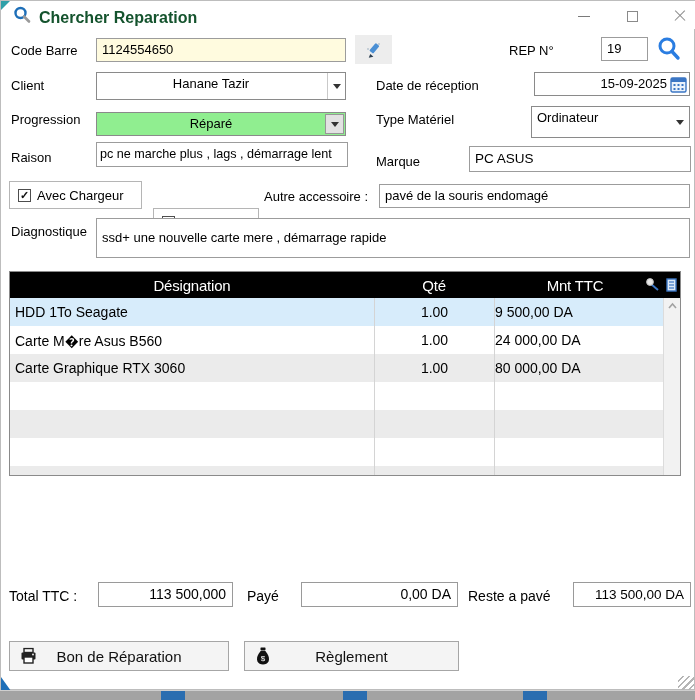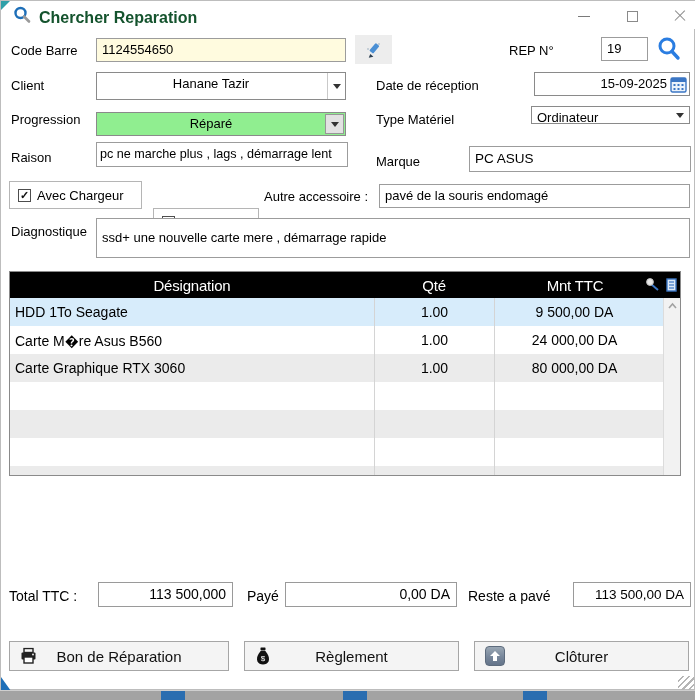--- a/index.html
+++ b/index.html
@@ -44,21 +44,21 @@
   .table { left:8px; top:270px; width:672px; height:205px; border:1px solid #8a8a8a; background:#fff; overflow:hidden; }
   .thead { position:absolute; left:0; top:0; width:100%; height:26px; background:#000; color:#fff; display:flex; align-items:center; font-size:15px; letter-spacing:-0.2px; }
   .th { text-align:center; }
   .th1 { width:364px; } .th2 { width:120px; } .th3 { width:162px; }
   .thicons { position:absolute; right:2px; top:3px; width:44px; height:20px; display:flex; gap:4px; align-items:center; justify-content:flex-end; }
   .tbody { position:absolute; left:0; top:26px; width:654px; height:266px; overflow:hidden; }
   .trow { display:flex; height:28px; align-items:center; font-size:14px; }
   .trow.white { background:#ffffff; } .trow.gray { background:#ebebeb; } .trow.sel { background:#d7ecfb; }
   .td1 { width:364px; padding-left:5px; white-space:nowrap; overflow:hidden; }
   .td2 { width:120px; text-align:center; border-left:1px solid #d4d4d4; align-self:stretch; line-height:28px; }
-  .td3 { width:170px; text-align:center; padding-right:10px; border-left:1px solid #d4d4d4; align-self:stretch; line-height:28px; }
+  .td3 { width:170px; text-align:left; padding-right:10px; border-left:1px solid #d4d4d4; align-self:stretch; line-height:28px; }
   .vscroll { position:absolute; right:0; top:26px; width:17px; height:266px; background:#f2f2f2; border-left:1px solid #dcdcdc; }
   .chev { position:absolute; left:4px; width:9px; height:9px; }
   .chev svg { display:block; }
 
   
   .totfield { border:1px solid #9a9a9a; background:#fff; font-size:14px; line-height:23px; text-align:right; padding-right:6px; white-space:nowrap; }
 
   
   .btn { top:640px; height:30px; background:#f4f4f4; border:1px solid #a6a6a6; display:flex; align-items:center; justify-content:center; font-size:15px; color:#111; cursor:default; }
   .btn .bicon { position:absolute; left:10px; top:50%; transform:translateY(-50%); display:flex; }
@@ -142,21 +142,21 @@
   </div>
 
   <span class="abs lbl" style="left:10px; top:111px;">Progression</span>
   <div class="abs combo" style="left: 95px; top: 105px; width: 250px; height: 24px; background: rgb(144, 238, 144); margin-top: 6px;" id="progression-combo">
     <span class="val">Réparé</span>
     <span class="arrow-btn">
         <span class="tri-down"></span>
       </span>
   </div>
   <span class="abs lbl" style="left:375px; top:111px;">Type Matériel</span>
-  <div class="abs combo" style="left:530px; top:105px; width:159px; height:18px;">
+  <div class="abs combo" style="left:530px; top:105px; width:159px; height:32px;">
     <span class="val left">Ordinateur</span>
     <span class="arrow-flat">
         <span class="tri-down"></span>
       </span>
   </div>
 
   <span class="abs lbl" style="left:10px; top:149px;">Raison</span>
   <div class="abs tbox" style="left:95px; top:141px; width:252px; height:25px; font-size:12.6px; padding-left:3px;">pc ne marche plus , lags , démarrage lent</div>
   <span class="abs lbl" style="left:375px; top:153px;">Marque</span>
   <div class="abs tbox" style="left:468px; top:145px; width:222px; height:26px; line-height:24px; font-size:13.5px;">PC ASUS</div>
@@ -255,21 +255,21 @@
         <svg width="9" height="8" viewBox="0 0 9 8">
             <polyline points="1,2 4.5,6 8,2" fill="none" stroke="#a2a2a2" stroke-width="1.6"></polyline>
           </svg>
       </span>
     </div>
   </div>
 
   <span class="abs lbl" style="left:8px; top:587px; font-size:14px;">Total TTC :</span>
   <div class="abs totfield" style="left:97px; top:581px; width:135px; height:25px;">113 500,000</div>
   <span class="abs lbl" style="left:246px; top:587px; font-size:14px;">Payé</span>
-  <div class="abs totfield" style="left:284px; top:581px; width:172px; height:25px;">0,00 DA</div>
+  <div class="abs totfield" style="left:300px; top:581px; width:157px; height:25px;">0,00 DA</div>
   <span class="abs lbl" style="left:467px; top:587px; font-size:14px;">Reste a pavé</span>
   <div class="abs totfield" style="left:572px; top:581px; width:118px; height:25px; font-size:13.5px;">113 500,00 DA</div>
 
   <div class="abs btn" style="left:8px; width:220px;">
     <span class="bicon">
       <svg width="17" height="17" viewBox="0 0 17 17">
         <rect x="4" y="1" width="9" height="4" fill="none" stroke="#222" stroke-width="1.4"></rect>
         <rect x="1.5" y="5" width="14" height="7" rx="1" fill="#222"></rect>
         <rect x="4" y="9.5" width="9" height="6" fill="#fff" stroke="#222" stroke-width="1.4"></rect>
         <circle cx="13" cy="7" r="0.9" fill="#fff"></circle>
@@ -280,30 +280,20 @@
   <div class="abs btn" style="left:243px; width:215px;">
     <span class="bicon">
       <svg width="16" height="18" viewBox="0 0 16 18">
         <rect x="5.5" y="0.5" width="5" height="2.6" rx="0.6" fill="#111"></rect>
         <path d="M6 3.4 L10 3.4 L12.5 7 C14 9.5 14.5 12 13.5 14.5 C12.6 16.6 10.6 17.5 8 17.5 C5.4 17.5 3.4 16.6 2.5 14.5 C1.5 12 2 9.5 3.5 7 Z" fill="#111"></path>
         <text x="8" y="13.6" font-size="8" fill="#fff" text-anchor="middle" font-family="'Liberation Sans', sans-serif">$</text>
       </svg>
     </span>
     <span>Règlement</span>
   </div>
-  <div class="abs btn" style="left:473px; width:215px;">
-    <span class="bicon">
-      <span class="icon-upload">
-        <svg width="12" height="12" viewBox="0 0 12 12">
-          <polygon points="6,1 11,6 8,6 8,11 4,11 4,6 1,6" fill="#fff"></polygon>
-        </svg>
-      </span>
-    </span>
-    <span>Clôturer</span>
-  </div>
 
   <div class="abs blue-tri"></div>
   <div class="abs grip"></div>
 </div>
 
 <div class="abs bottom-strip"></div>
 <div class="abs strip-seg" style="left:161px;"></div>
 <div class="abs strip-seg" style="left:343px;"></div>
 <div class="abs strip-seg" style="left:523px;"></div>
 

